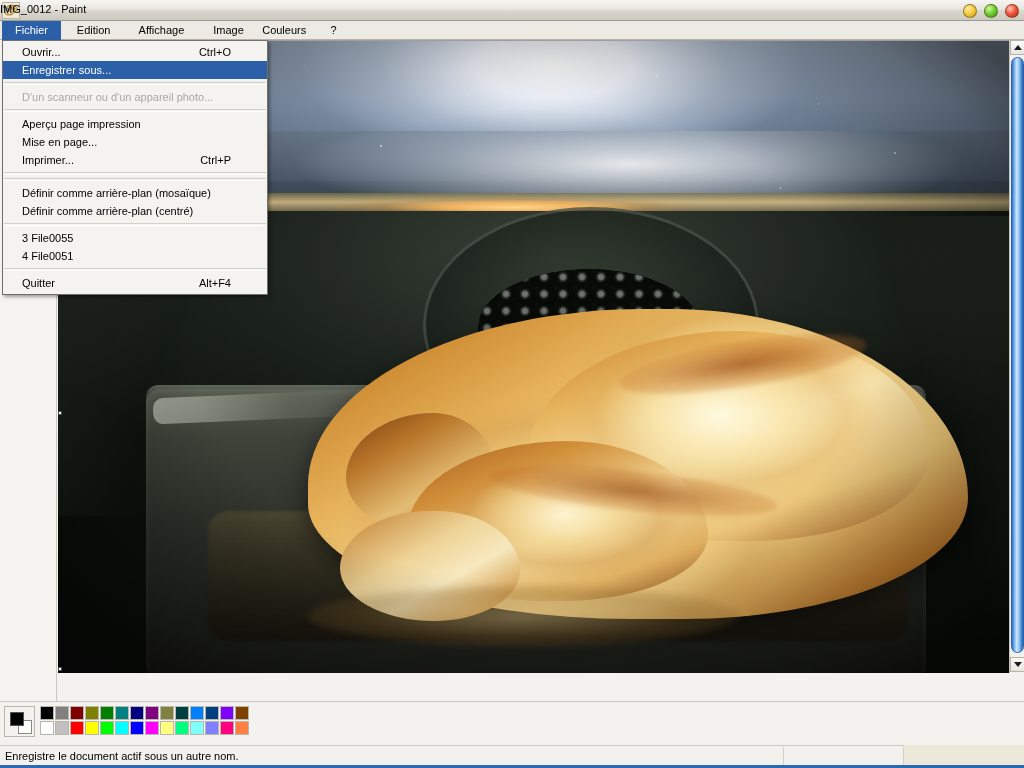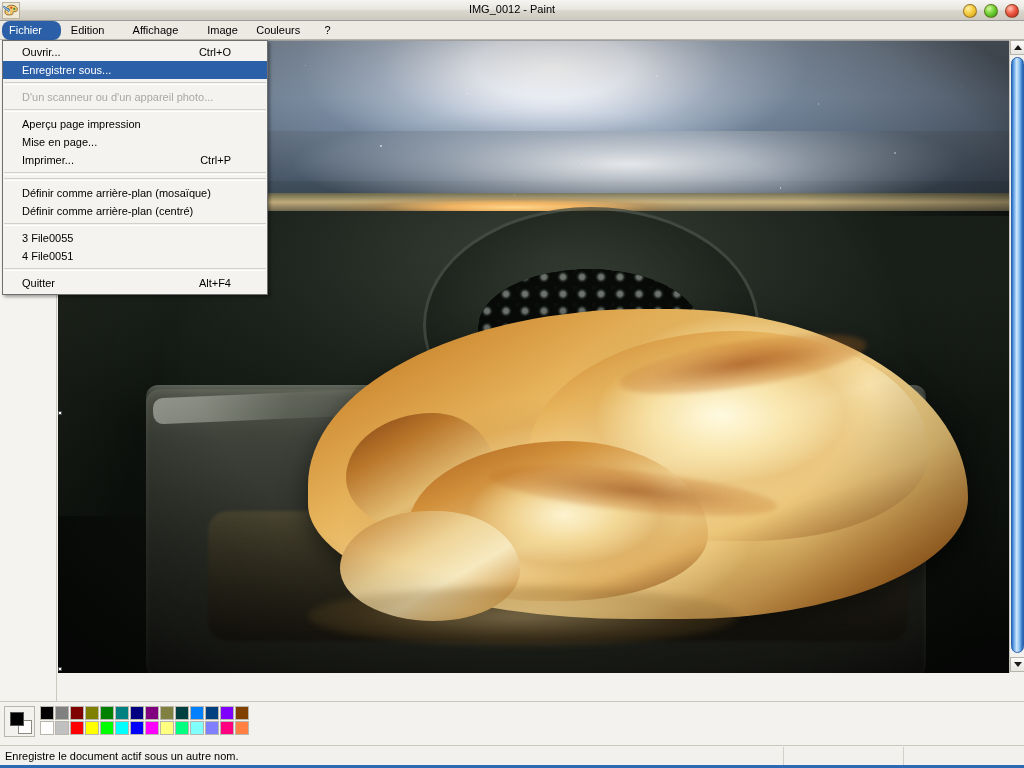--- a/index.html
+++ b/index.html
@@ -29,21 +29,21 @@
     position: absolute; left: 2px; top: 2px;
     width: 18px; height: 17px;
     background: #efe9d6;
     border: 1px solid #b9b3a0;
     box-sizing: border-box;
     overflow: hidden;
   }
   #title-text {
     position: absolute; left: 0; top: 3px;
     width: 1024px;
-    text-align: center;
+    text-align: left;
     font-size: 11px;
     color: #000;
     letter-spacing: 0px;
   }
   .winbtn {
     position: absolute; top: 4px;
     width: 14px; height: 14px;
     border-radius: 50%;
     border: 1px solid rgba(90,60,20,.55);
     box-sizing: border-box;
@@ -56,27 +56,26 @@
   #menubar {
     position: absolute; left: 0; top: 21px;
     width: 1024px; height: 19px;
     background: #eceae3;
     border-bottom: 1px solid #b7b4ab;
     box-sizing: border-box;
   }
   .menu-top {
     position: absolute; top: 0;
     height: 19px; line-height: 19px;
-    padding: 0 7px;
+    padding: 0 13px;
     font-size: 11px;
     color: #000;
     white-space: nowrap;
     cursor: default;
     box-sizing: border-box;
-    border-radius: 8px;
   }
   .menu-top.open {
     background: #2b5fa8;
     color: #ffffff;
   }
 
   
   #dropdown {
     position: absolute; left: 2px; top: 40px;
     width: 266px;
@@ -409,21 +408,21 @@
   .sw {
     width: 14px; height: 14px;
     margin: 0 1px 1px 0;
     border: 1px solid #b9b6ae;
     box-sizing: border-box;
   }
 
   
   #statusbar {
     position: absolute; left: 0; top: 745px;
-    width: 1024px; height: 23px;
+    width: 904px; height: 23px;
     background: #f3f1ee;
     border-top: 1px solid #cbc8c0;
     box-sizing: border-box;
   }
   .status-panel {
     position: absolute; top: 1px; height: 20px;
     border-left: 1px solid #d3d0c9;
     box-sizing: border-box;
   }
   #status-text {

